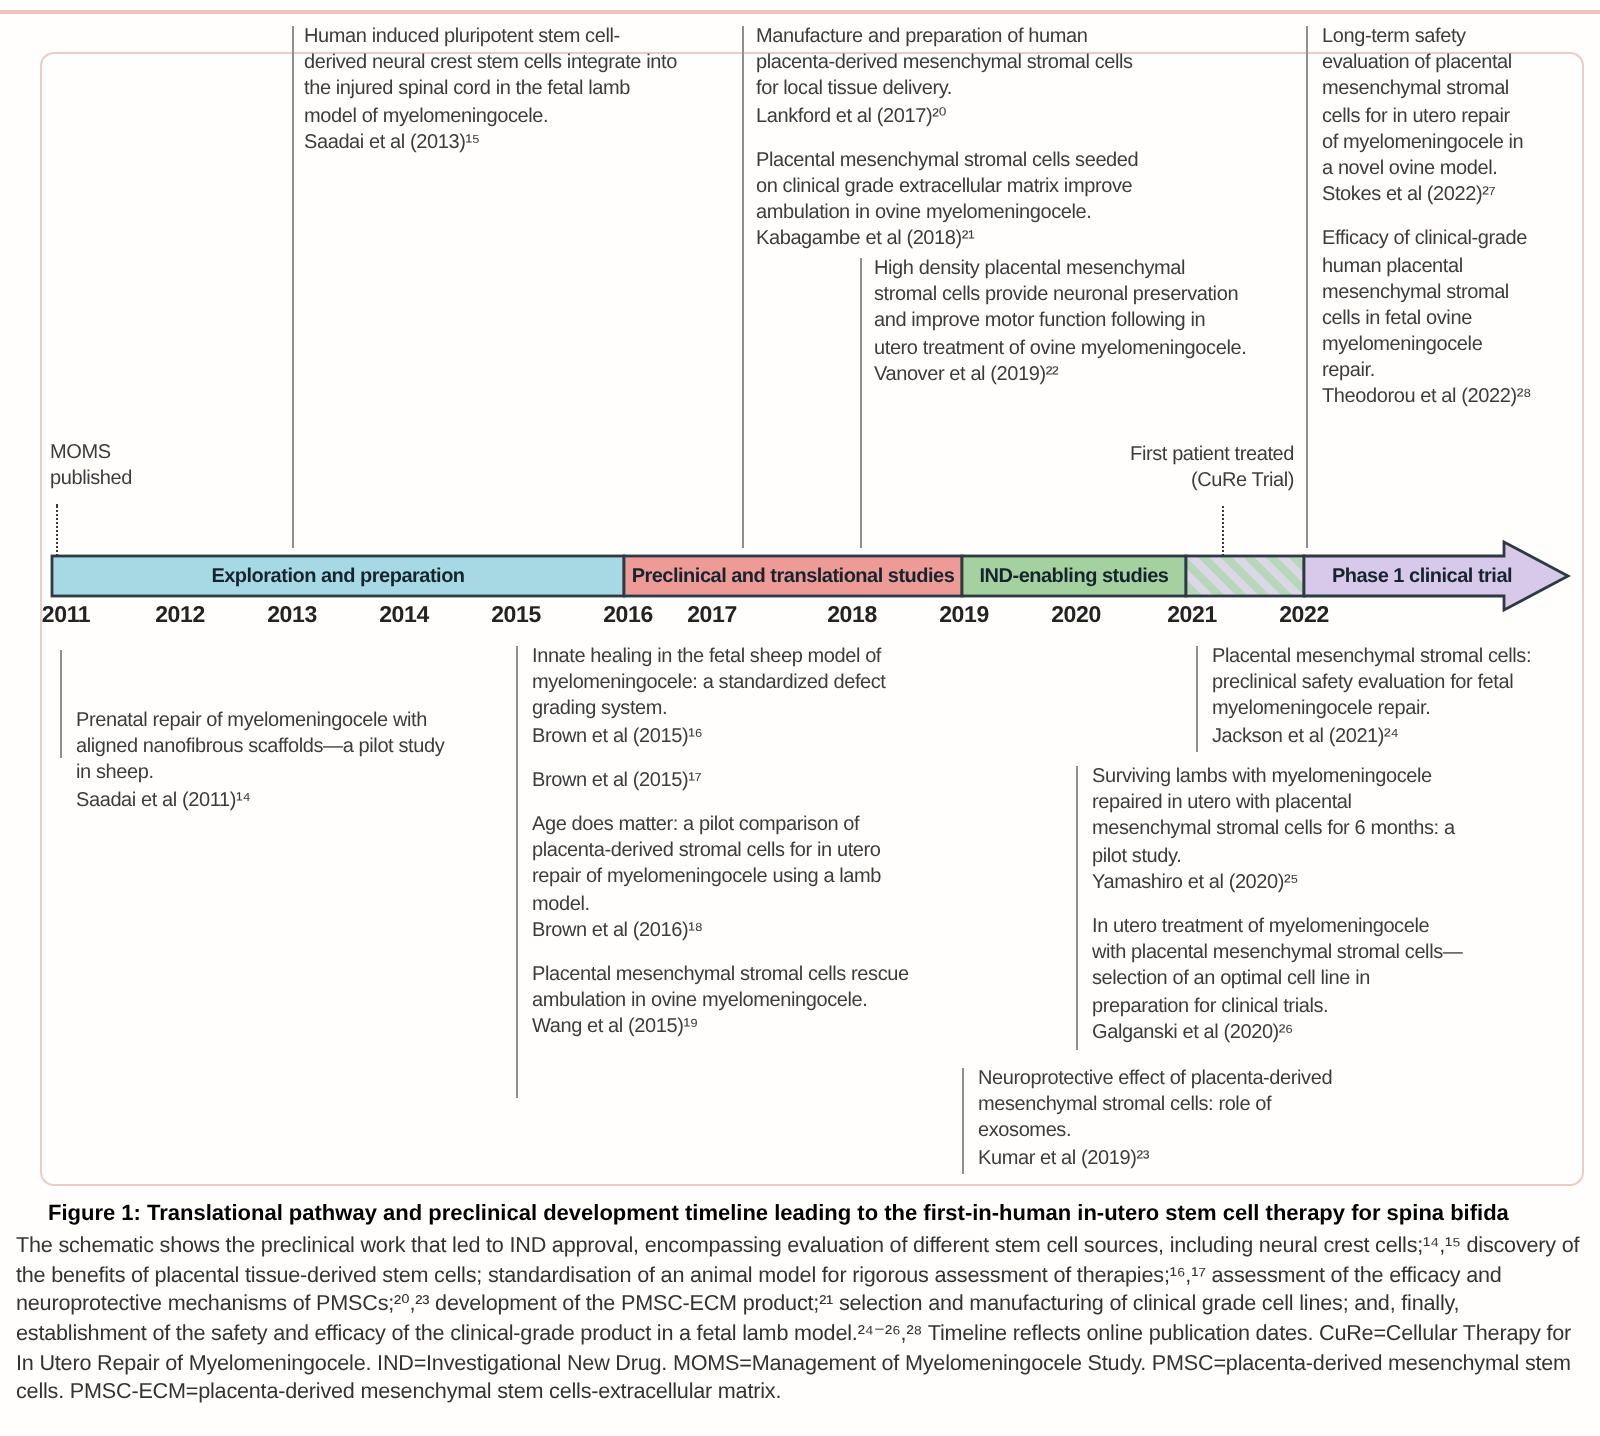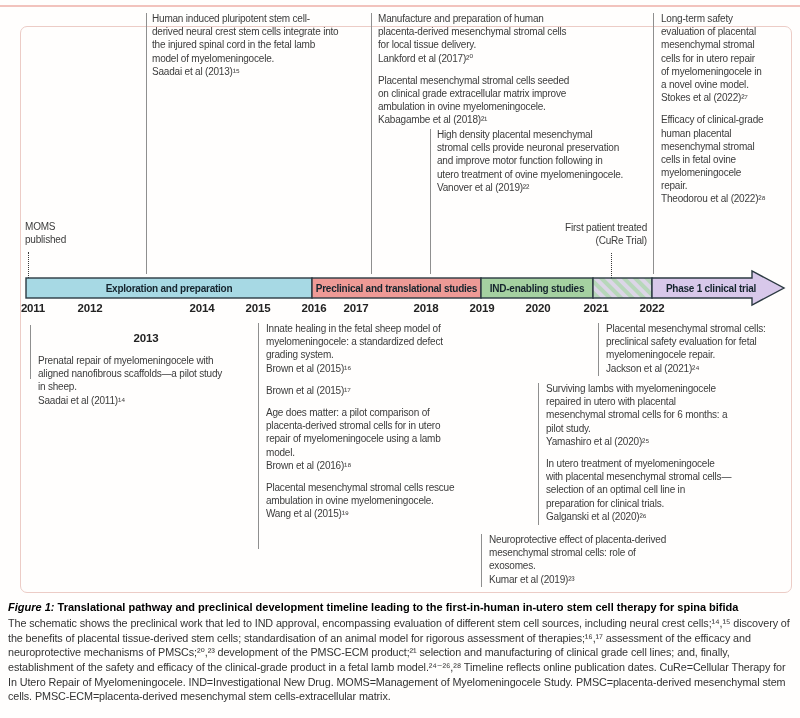--- a/index.html
+++ b/index.html
@@ -16,21 +16,21 @@
   .ann .entry{margin-bottom:9px;}
   .ann .entry:last-child{margin-bottom:0;}
   .phlabel{position:absolute;top:281px;font-size:10px;font-weight:bold;color:#15242d;
            text-align:center;letter-spacing:-0.25px;white-space:nowrap;line-height:15px;}
   .year{position:absolute;top:302px;transform:translateX(-50%);font-size:11.5px;
         font-weight:bold;color:#232323;letter-spacing:-0.2px;}
   .evtext{position:absolute;font-size:10px;line-height:1.3;color:#3c3c3c;
           letter-spacing:-0.2px;white-space:pre-line;}
   .caption{position:absolute;left:8px;top:600px;width:788px;}
   .cap-title{font-size:11px;color:#000;margin:0 0 2px 0;line-height:1.3;}
-  .cap-title .flabel{font-style:italic;font-weight:bold;}
+  .cap-title .flabel{font-weight:bold;margin-left:16px;}
   .cap-title .ttext{font-weight:bold;}
   .cap-body{font-size:10.8px;line-height:1.35;color:#333;margin:0;letter-spacing:-0.1px;}
 </style>
 </head>
 <body>
 
 <div id="app">
   <div class="rule-top"></div>
   <div class="frame"></div>
 
@@ -116,21 +116,21 @@
     <path d="M652 10 H752 V3 L784 20 L752 37 V30 H652 Z" fill="#d8c8ea" stroke="#2c3a42" stroke-width="1.4"></path>
   </svg>
 
   <div class="phlabel" style="left:312px;width:169px;">Preclinical and translational studies</div>
   <div class="phlabel" style="left:26px;width:286px;">Exploration and preparation</div>
   <div class="phlabel" style="left:481px;width:112px;">IND-enabling studies</div>
   <div class="phlabel" style="left:652px;width:118px;">Phase 1 clinical trial</div>
 
   <div class="year" style="left:33px;">2011</div>
   <div class="year" style="left:90px;">2012</div>
-  <div class="year" style="left:146px;margin-top:30px;">2013</div>
+  <div class="year" style="left:146px;">2013</div>
   <div class="year" style="left:202px;">2014</div>
   <div class="year" style="left:258px;">2015</div>
   <div class="year" style="left:314px;">2016</div>
   <div class="year" style="left:356px;">2017</div>
   <div class="year" style="left:426px;">2018</div>
   <div class="year" style="left:482px;">2019</div>
   <div class="year" style="left:538px;">2020</div>
   <div class="year" style="left:596px;">2021</div>
   <div class="year" style="left:652px;">2022</div>
 

